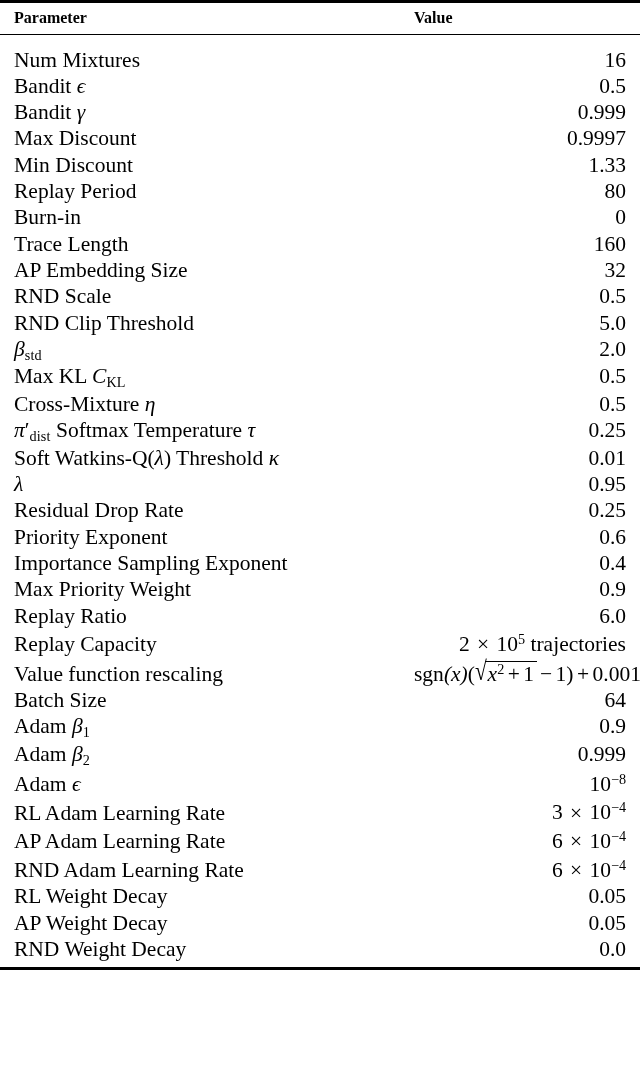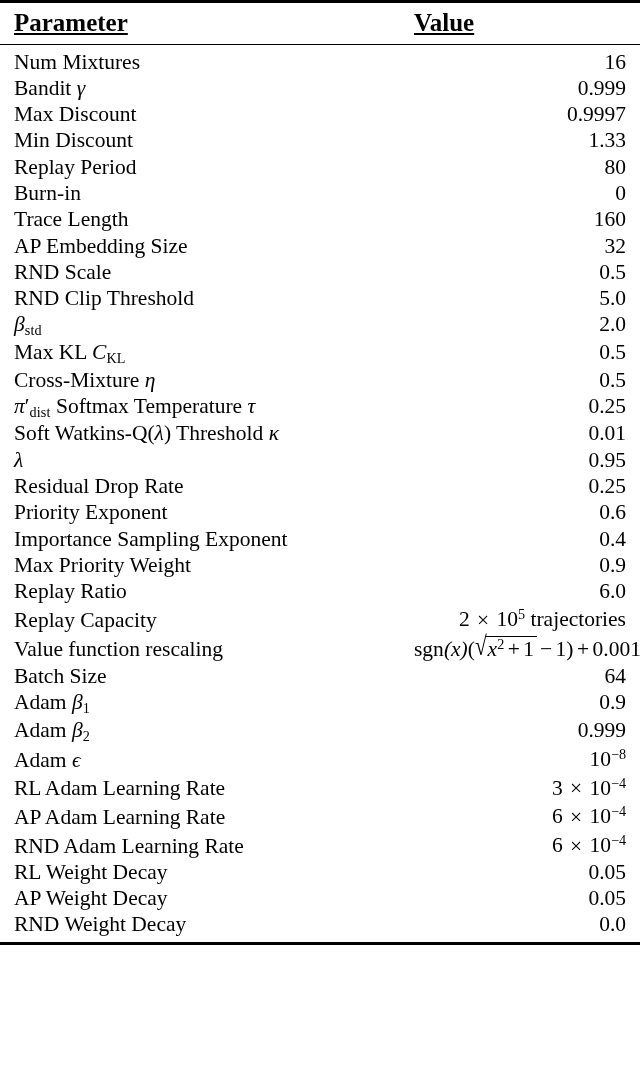--- a/index.html
+++ b/index.html
@@ -33,41 +33,40 @@
   }
   .rule-mid {
     border-bottom: 1.6px solid #000;
   }
   .rule-bottom {
     border-bottom: 3px solid #000;
   }
 
   thead th {
     font-weight: bold;
-    font-size: 25px;
+    font-size: 16px;
     padding: 6px 14px 7px 14px;
     line-height: 1.1;
-    text-decoration: underline;
   }
   thead th.col-param {
     text-align: left;
   }
   thead th.col-value {
     text-align: left;
   }
 
   tbody td {
     font-size: 21.5px;
     line-height: 1.02;
     padding: 2.2px 14px 2.2px 14px;
     white-space: nowrap;
     vertical-align: baseline;
   }
   tbody tr:first-child td {
-    padding-top: 7px;
+    padding-top: 15px;
     margin-left: 44px;
   }
   tbody tr:last-child td {
     padding-bottom: 6px;
   }
   td.col-param {
     text-align: left;
   }
   td.col-value {
     text-align: right;
@@ -133,20 +132,24 @@
         <th class="col-value">Value</th>
       </tr>
     </thead>
     <tbody>
 
     <tr>
           <td class="col-param">Num Mixtures</td>
           <td class="col-value">16</td>
         </tr>
         <tr>
+          <td class="col-param">Bandit <span class="gk">ϵ</span></td>
+          <td class="col-value">0.5</td>
+        </tr>
+        <tr>
           <td class="col-param">Bandit <span class="gk">γ</span></td>
           <td class="col-value">0.999</td>
         </tr>
         <tr>
           <td class="col-param">Max Discount</td>
           <td class="col-value">0.9997</td>
         </tr>
         <tr>
           <td class="col-param">Min Discount</td>
           <td class="col-value">1.33</td>

